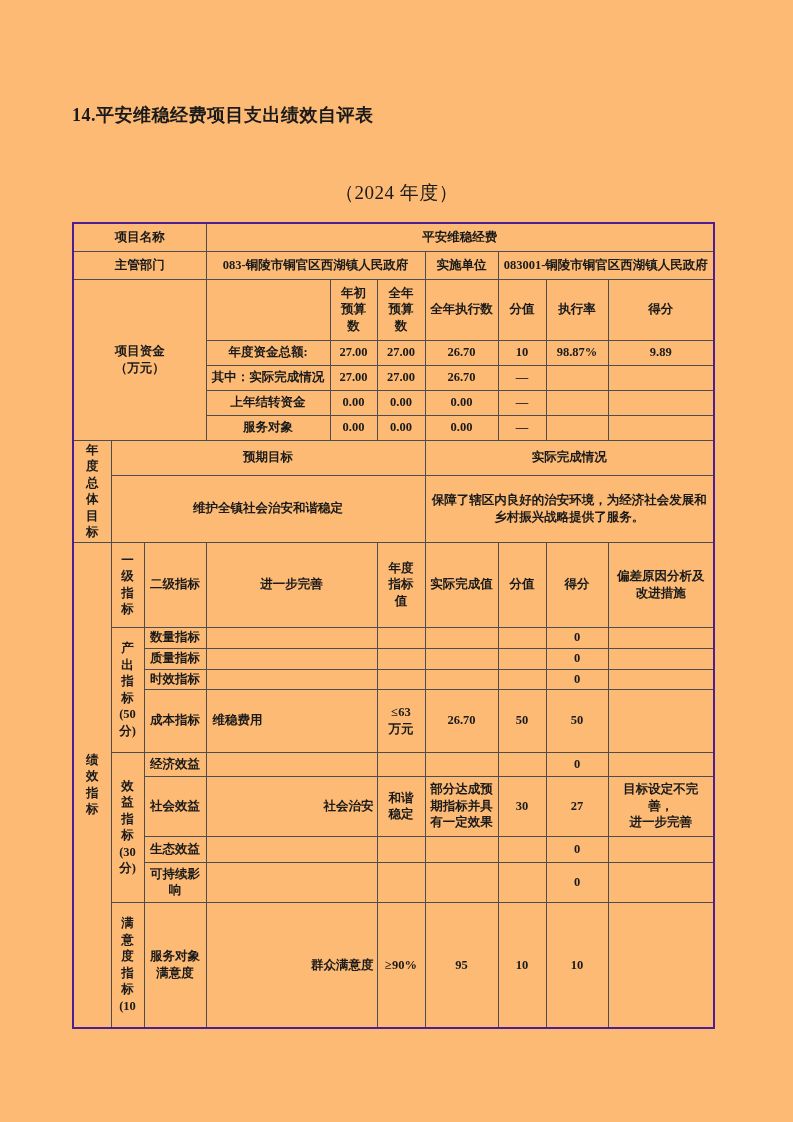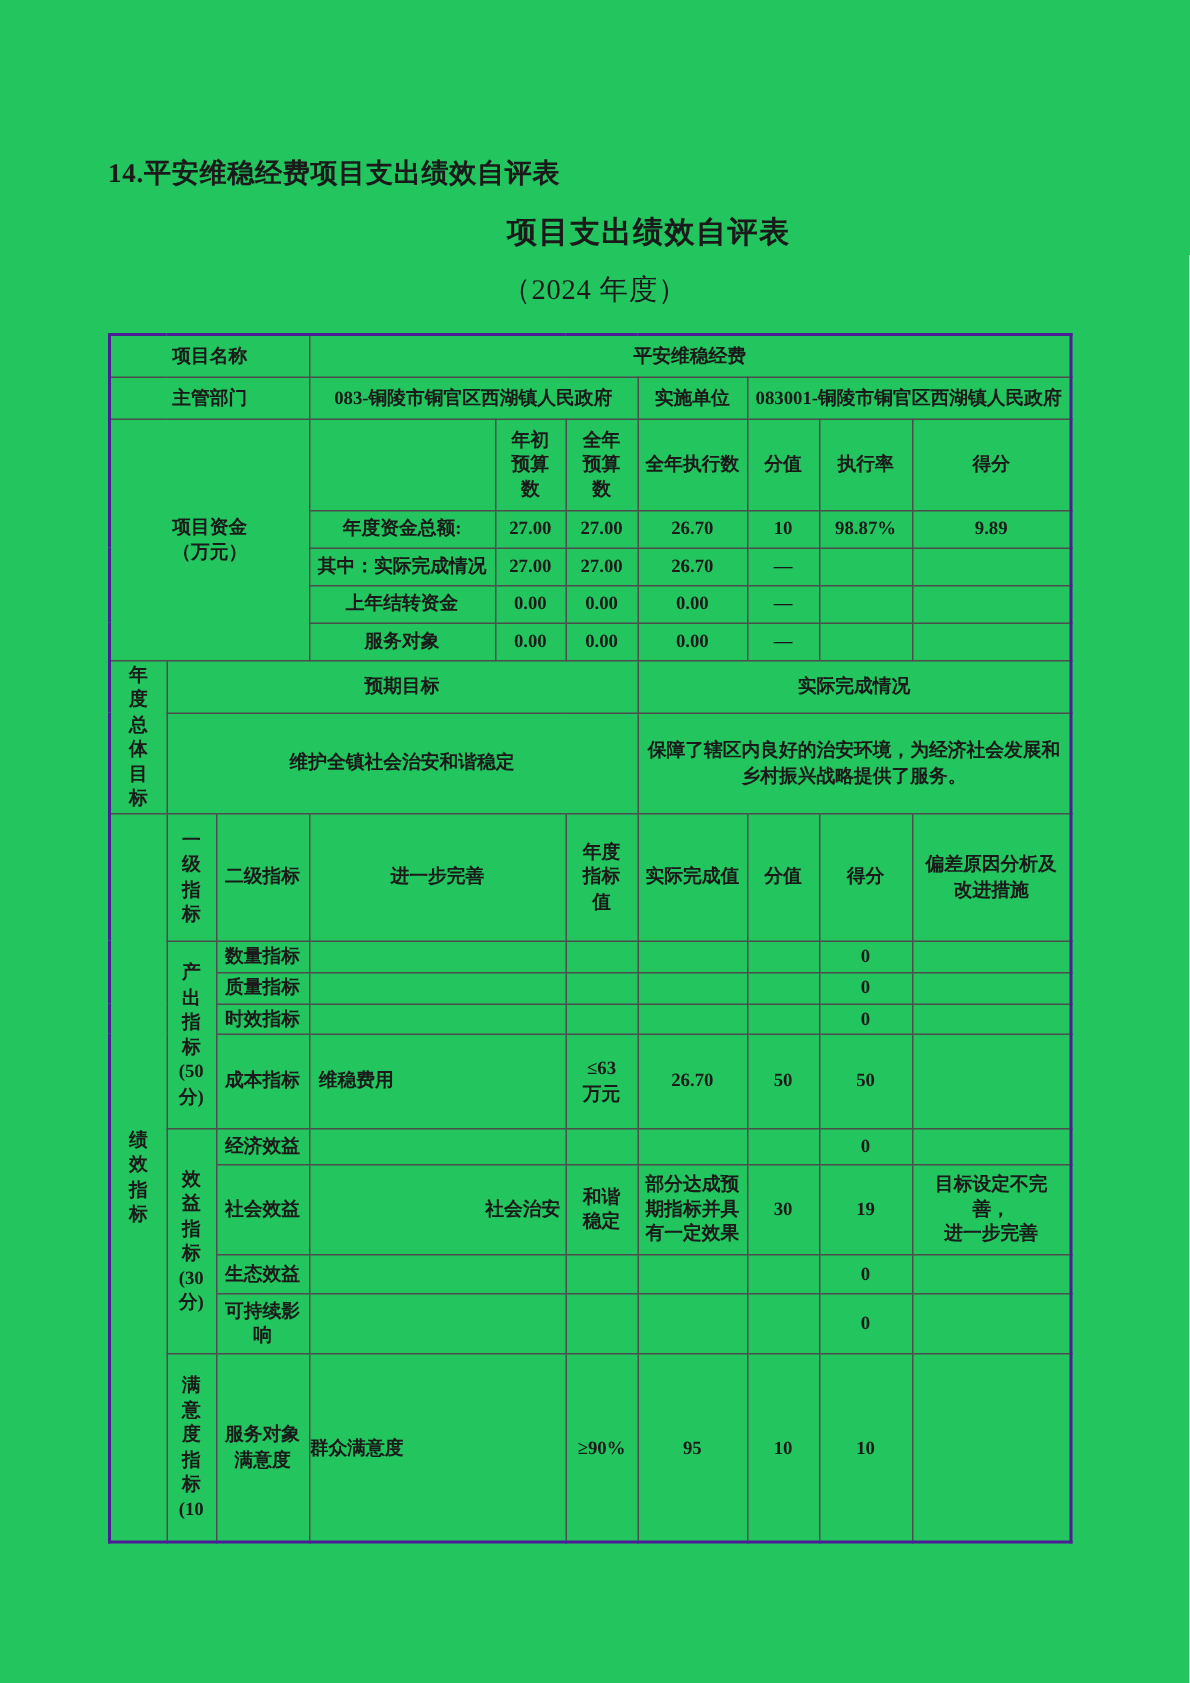--- a/index.html
+++ b/index.html
@@ -1,19 +1,19 @@
 <!DOCTYPE html>
 <html><head>
 <meta charset="utf-8">
 <style>
   html,body{margin:0;padding:0;background:#ffffff;}
   .page{
     position:relative;
     width:793px;height:1122px;
-    background:#22c55e;
+    background:#fdba74;
     color:#1a1a1a;
     font-family:"Liberation Serif","DejaVu Serif",serif;
     overflow:hidden;
   }
   .doc-heading{
     position:absolute;left:72px;top:103px;
     font-size:18px;font-weight:bold;letter-spacing:0.5px;
   }
   .main-title{
     position:absolute;left:0;top:141px;width:100%;
@@ -46,21 +46,20 @@
   td.v-goal{line-height:1.18;}
   td.v-l1{line-height:1.4;}
   td.tight{padding:1px 2px;margin-top:40px;}
 </style>
 </head>
 <body>
 
 <div class="page">
 
   <div class="doc-heading">14.平安维稳经费项目支出绩效自评表</div>
-  <div class="main-title">项目支出绩效自评表</div>
   <div class="subtitle">（2024 年度）</div>
 
   <table class="self-eval">
     <colgroup>
       <col style="width:38px">
         <col style="width:33px">
         <col style="width:62px">
       <col style="width:124px">
         <col style="width:47px">
         <col style="width:48px">
@@ -241,21 +240,21 @@
 
     <tr style="height:60px">
       <td>社会效益</td>
       <td colspan="2" style="text-align:right;padding-left:6px">社会治安</td>
       <td>和谐
 稳定</td>
       <td>部分达成预
 期指标并具
 有一定效果</td>
       <td>30</td>
-      <td>19</td>
+      <td>27</td>
       <td>目标设定不完善，
 进一步完善</td>
     </tr>
 
     <tr style="height:26px">
       <td>生态效益</td>
       <td colspan="2"></td>
       <td></td>
       <td></td>
       <td></td>
@@ -276,21 +275,21 @@
 
     <tr style="height:126px">
       <td class="v">满
 意
 度
 指
 标
 (10</td>
       <td>服务对象
 满意度</td>
-      <td colspan="2" style="text-align:left;padding-left:0">群众满意度</td>
+      <td colspan="2" style="text-align:right;padding-left:0">群众满意度</td>
       <td>≥90%</td>
       <td>95</td>
       <td>10</td>
       <td>10</td>
       <td></td>
     </tr>
 
   </tbody>
     </table>
 </div>

